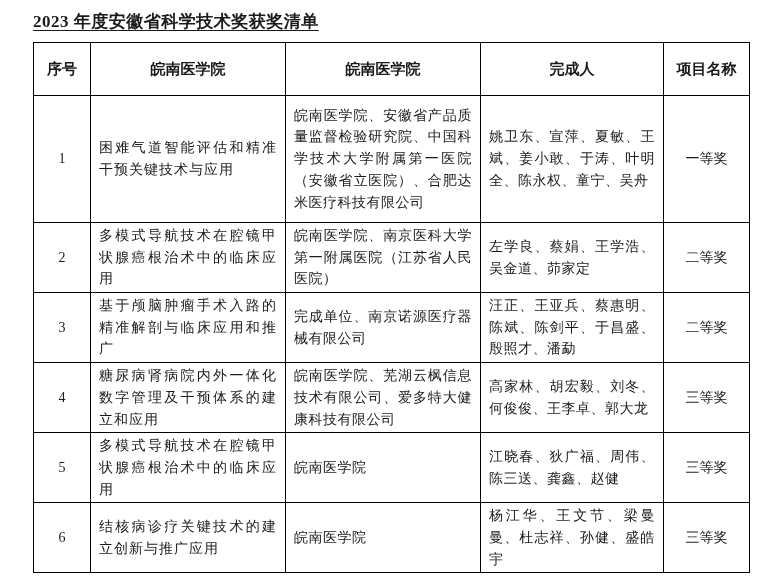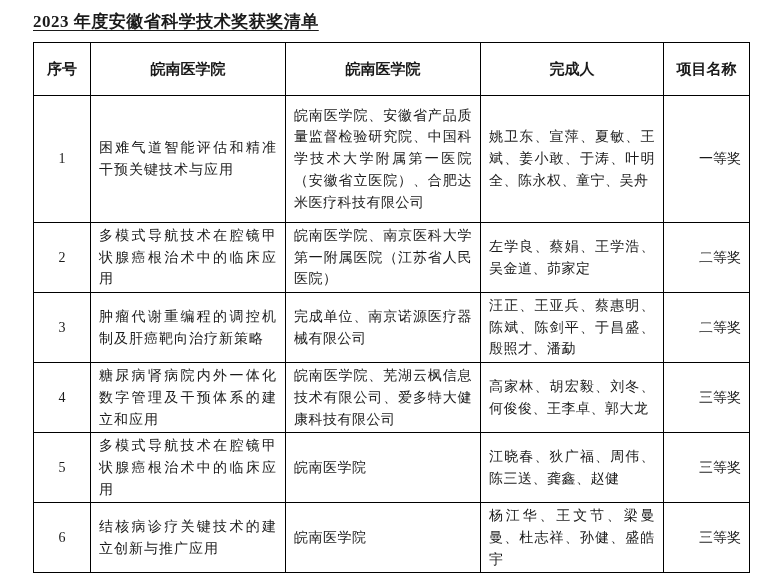--- a/index.html
+++ b/index.html
@@ -60,21 +60,21 @@
   tbody tr:nth-child(2) { height: 69px; }
   tbody tr:nth-child(3) { height: 69px; }
   tbody tr:nth-child(4) { height: 68px; }
   tbody tr:nth-child(5) { height: 62px; }
   tbody tr:nth-child(6) { height: 70px; }
   td.c-no {
     text-align: center;
     padding: 2px 2px;
   }
   td.c-award {
-    text-align: right;
+    text-align: center;
     padding: 2px 2px;
     white-space: nowrap;
   }
   td.c-project {
     text-align: justify;
     text-justify: inter-character;
     letter-spacing: 1px;
   }
   td.c-units, td.c-people {
     text-align: justify;
@@ -116,21 +116,21 @@
       </tr>
       <tr>
         <td class="c-no">2</td>
         <td class="c-project">多模式导航技术在腔镜甲状腺癌根治术中的临床应用</td>
         <td class="c-units">皖南医学院、南京医科大学第一附属医院（江苏省人民医院）</td>
         <td class="c-people">左学良、蔡娟、王学浩、吴金道、茆家定</td>
         <td class="c-award">二等奖</td>
       </tr>
       <tr>
         <td class="c-no">3</td>
-        <td class="c-project">肿瘤代谢重编程的调控机制及肝癌靶向治疗新策略</td>
+        <td class="c-project">基于颅脑肿瘤手术入路的精准解剖与临床应用和推广</td>
         <td class="c-units">完成单位、南京诺源医疗器械有限公司</td>
         <td class="c-people">汪正、王亚兵、蔡惠明、陈斌、陈剑平、于昌盛、殷照才、潘勐</td>
         <td class="c-award">二等奖</td>
       </tr>
       <tr>
         <td class="c-no">4</td>
         <td class="c-project">糖尿病肾病院内外一体化数字管理及干预体系的建立和应用</td>
         <td class="c-units">皖南医学院、芜湖云枫信息技术有限公司、爱多特大健康科技有限公司</td>
         <td class="c-people">高家林、胡宏毅、刘冬、何俊俊、王李卓、郭大龙</td>
         <td class="c-award">三等奖</td>

